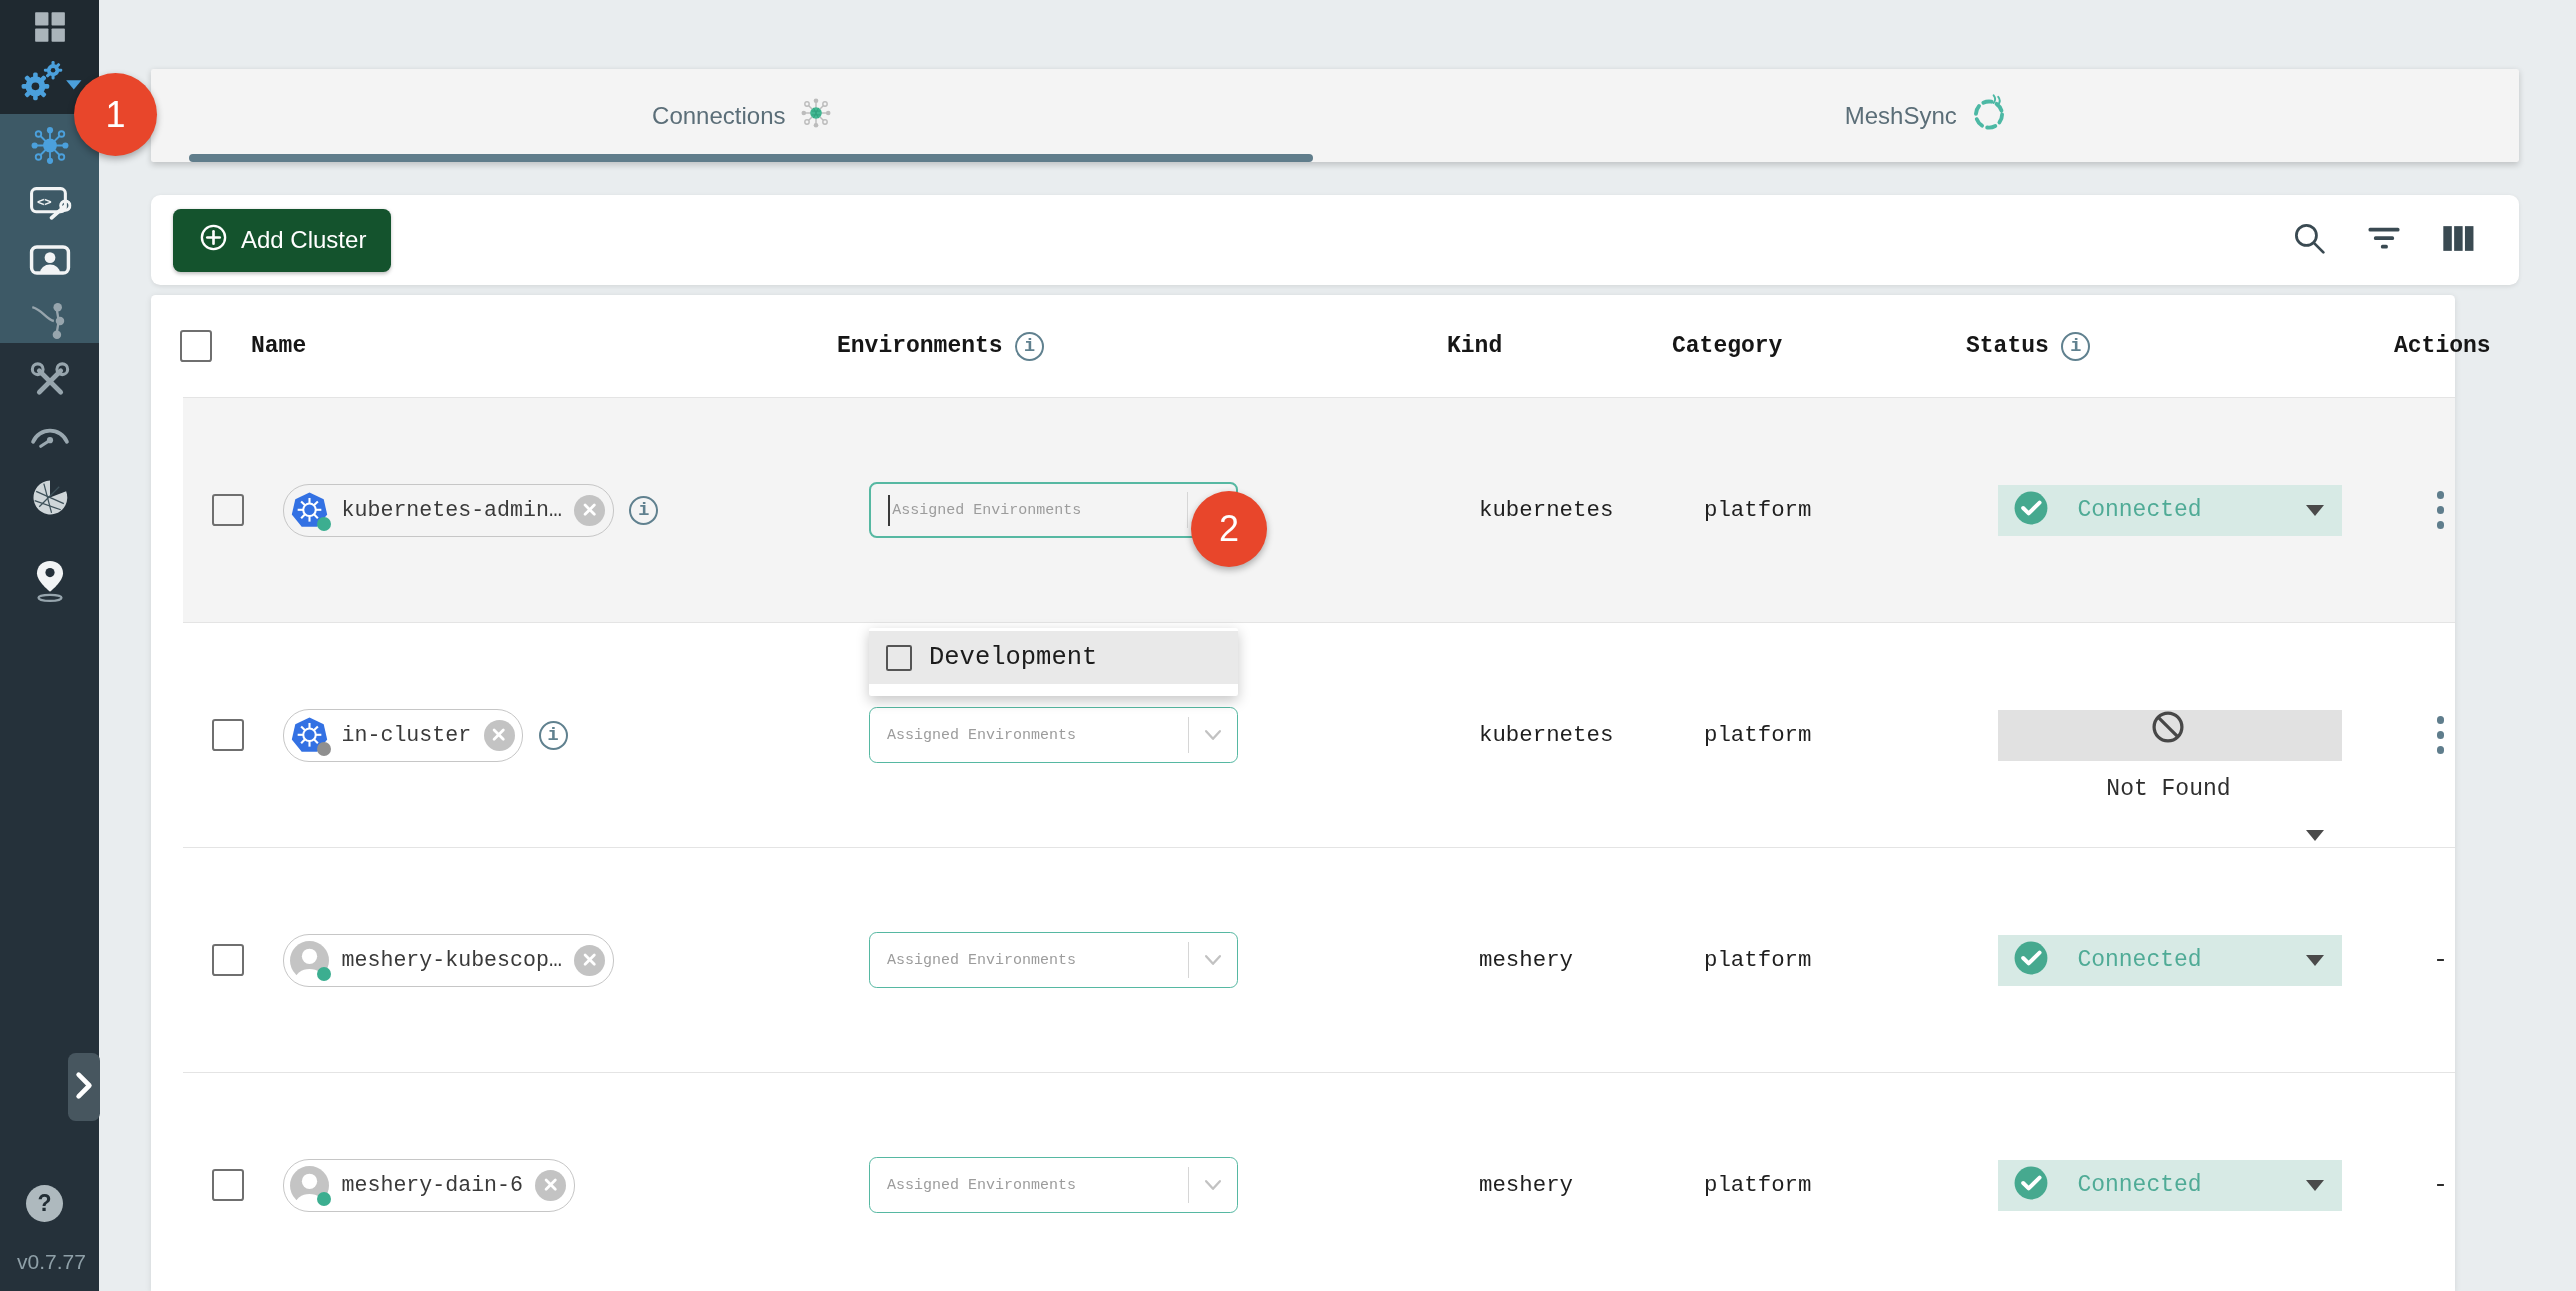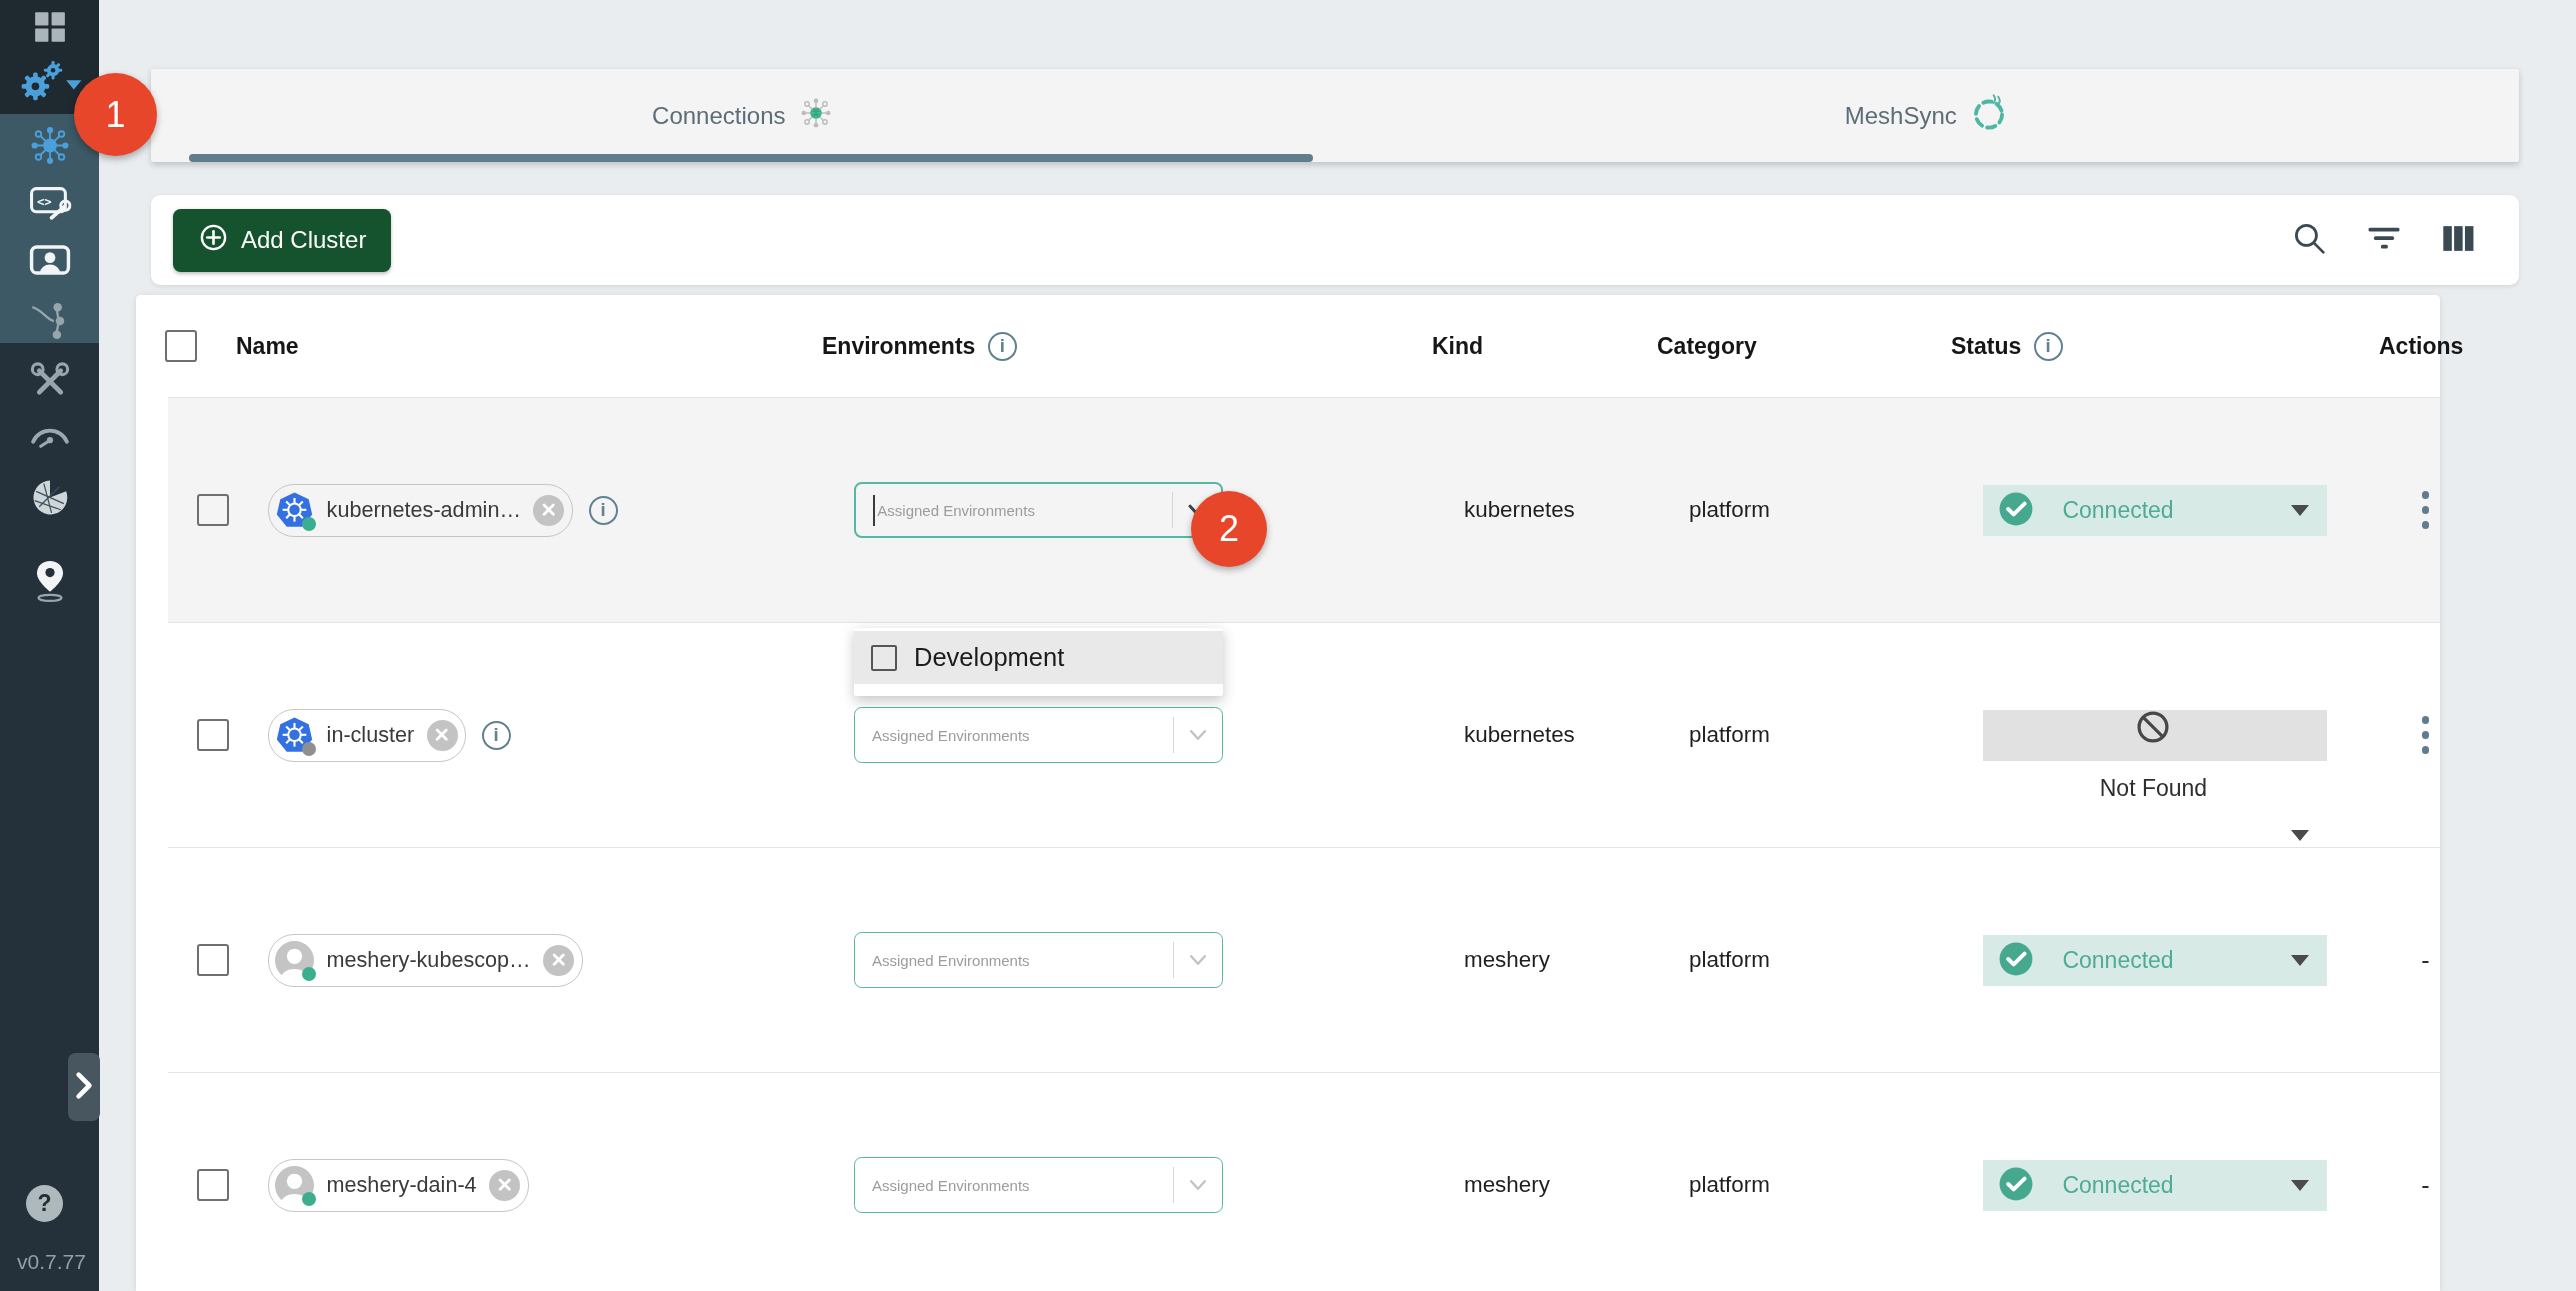--- a/index.html
+++ b/index.html
@@ -26,21 +26,21 @@
   .tab{flex:1;display:flex;align-items:center;justify-content:center;gap:12.4px;color:#5b6e78;font-size:24px;cursor:pointer;}
   .tab-indicator{position:absolute;left:38px;bottom:0;width:1124px;height:8.5px;background:#607d8b;border-radius:3.9px;}
 
   
   .toolbar-card{position:absolute;left:151px;top:195px;width:2368px;height:90px;background:#fff;border-radius:9.3px;box-shadow:0 1.5px 4.6px rgba(0,0,0,.08);display:flex;align-items:center;}
   .add-cluster{display:flex;align-items:center;gap:12.4px;height:63px;padding:0 25px;margin-left:21.6px;background:#14532d;border:none;border-radius:7.7px;color:#fff;font-size:24px;font-family:"Liberation Sans",sans-serif;cursor:pointer;box-shadow:0 1.5px 3.9px rgba(0,0,0,.25);}
   .toolbar-icons{margin-left:auto;margin-right:43px;display:flex;align-items:center;gap:37px;}
   .tool-btn{width:37px;height:37px;display:flex;align-items:center;justify-content:center;cursor:pointer;}
 
   
-  .table-card{position:absolute;left:136px;top:295px;width:2304px;height:996px;background:#fff;border-radius:4.6px 4.6px 0 0;box-shadow:0 1.5px 6.2px rgba(0,0,0,.1);}
+  .table-card{position:absolute;left:151px;top:295px;width:2304px;height:996px;background:#fff;border-radius:4.6px 4.6px 0 0;box-shadow:0 1.5px 6.2px rgba(0,0,0,.1);font-family:Liberation Mono, monospace;}
   .tgrid{display:grid;grid-template-columns:100px 586px 610px 225px 294px 428px 1fr;align-items:center;}
   .thead{height:102px;}
   .thead .hlabel{font-size:23px;font-weight:bold;color:#161616;display:flex;align-items:center;gap:12.4px;}
   .trow{height:224px;border-top:1.5px solid #e4e4e4;position:relative;margin-left:32px;}
   .row-hover{background:#f4f4f4;}
   .cb{width:28px;height:28px;border:2.3px solid #6f6f6f;border-radius:3.1px;margin-left:29px;cursor:pointer;background:transparent;}
   .c-name{display:flex;align-items:center;gap:15.4px;}
   .chip{display:flex;align-items:center;gap:12.4px;height:51px;border:1.5px solid #c6c6c6;border-radius:26px;padding:0 7.7px 0 6.2px;cursor:pointer;}
   .avatar-wrap{position:relative;width:39px;height:39px;flex:0 0 39px;}
   .dot{position:absolute;right:-1.5px;bottom:-1.5px;width:14px;height:14px;border-radius:50%;}
@@ -590,21 +590,21 @@
           <div class="avatar-wrap">
             <span>
               <svg width="39" height="39" viewBox="0 0 46 46">
                   <circle cx="23" cy="23" r="23" fill="#c4c4c4"></circle>
                   <circle cx="23" cy="18" r="9" fill="#fff"></circle>
                   <path d="M6 46 a17 13 0 0 1 34 0 z" fill="#fff"></path>
                 </svg>
             </span>
             <span class="dot dot-green"></span>
           </div>
-          <span class="chip-label">meshery-dain-4</span>
+          <span class="chip-label">meshery-dain-6</span>
           <span class="xbtn">
             <svg width="15.4" height="15.4" viewBox="0 0 20 20">
                 <g stroke="#fff" stroke-width="3.6" stroke-linecap="round">
                   <line x1="4" y1="4" x2="16" y2="16"></line>
                   <line x1="16" y1="4" x2="4" y2="16"></line>
                 </g>
               </svg>
           </span>
         </div>
       </div>

